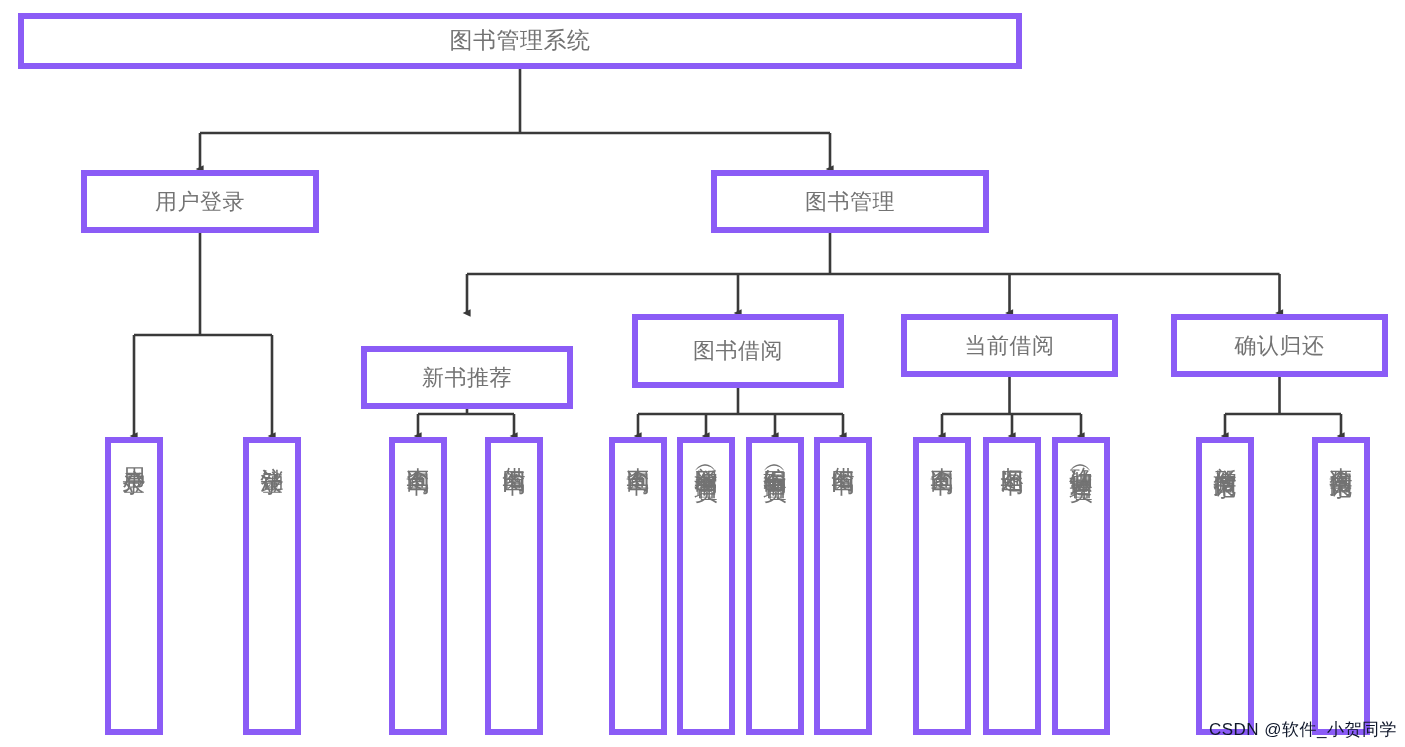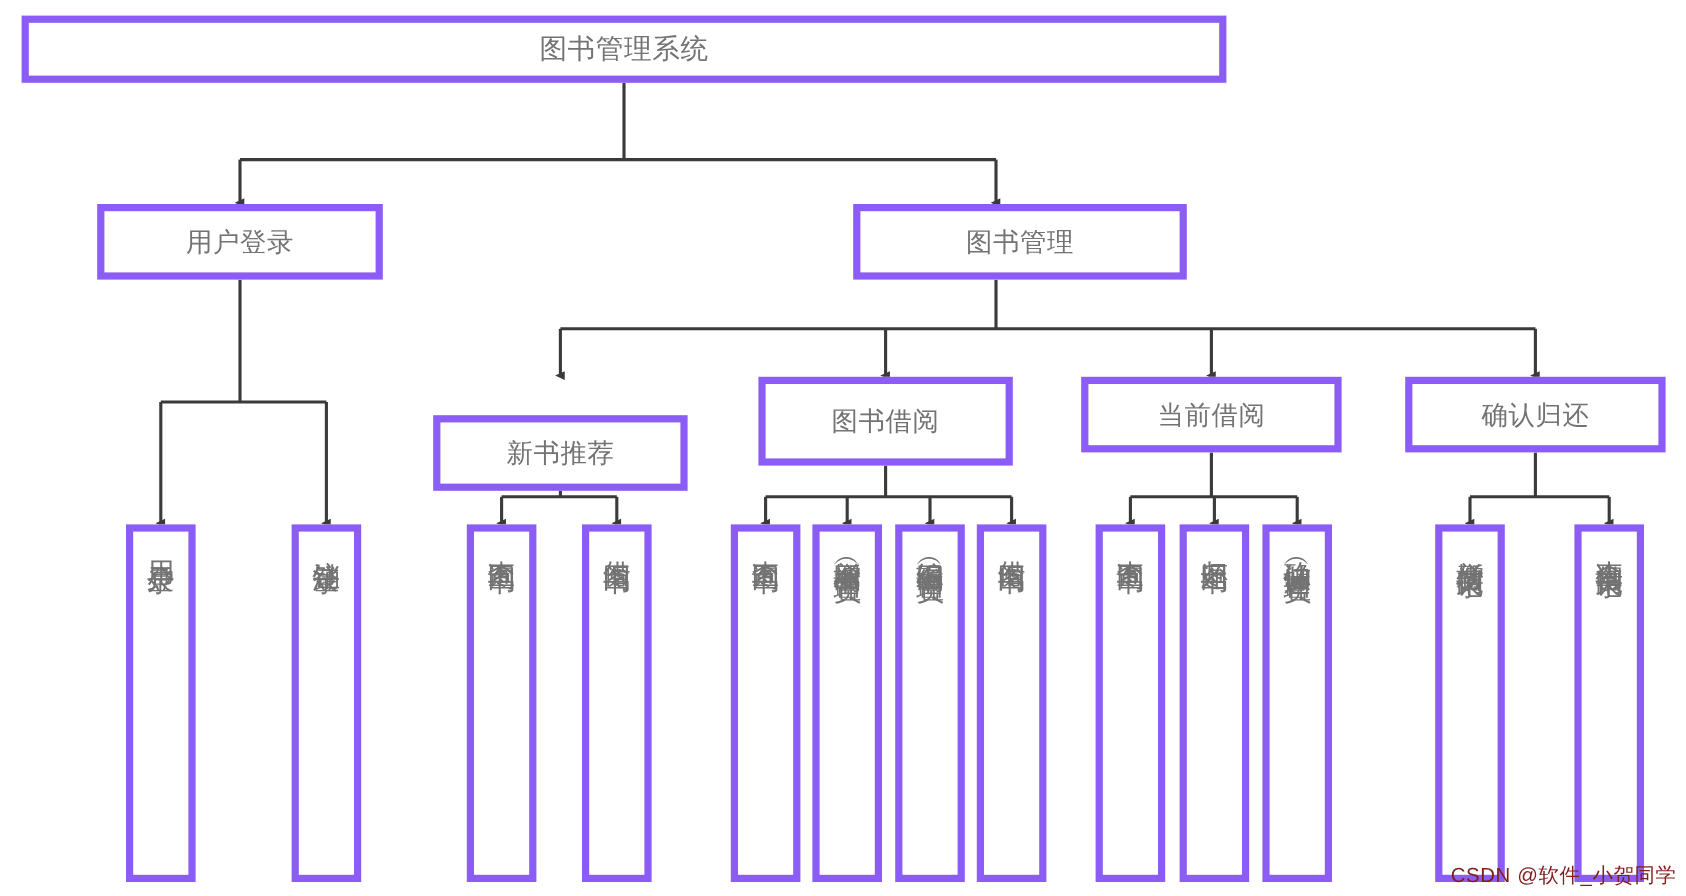--- a/index.html
+++ b/index.html
@@ -63,21 +63,21 @@
     font-size: 23px;
     line-height: 1.0;
     letter-spacing: 2px;
     white-space: nowrap;
   }
   #watermark {
     position: absolute;
     right: 8px;
     bottom: 6px;
     font-size: 17px;
-    color: #7f1d1d;
+    color: #0f172a;
     letter-spacing: 0.5px;
     z-index: 5;
     white-space: nowrap;
   }
 </style>
 </head>
 <body>
 
 <div id="canvas">
 

